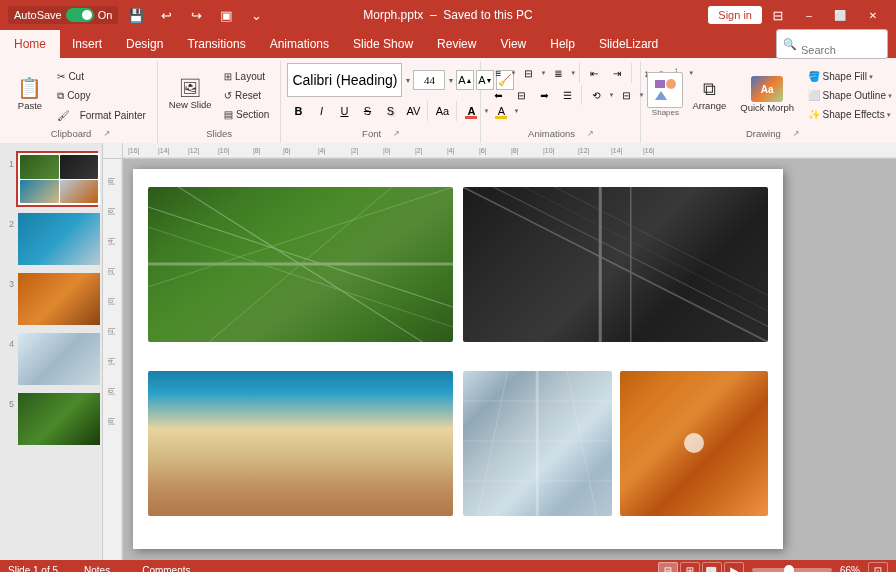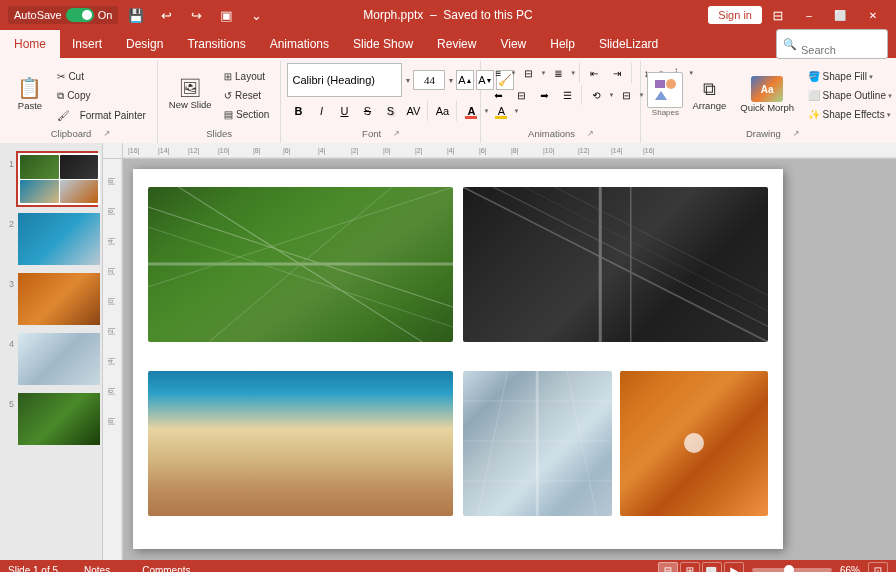--- a/index.html
+++ b/index.html
@@ -126,21 +126,21 @@
       font-size: 10px;
       color: #333;
     }
 
     
     .font-row {
       display: flex; align-items: center; gap: 2px; margin-bottom: 2px;
     }
     .font-name-box {
       width: 120px; height: 16px; border: 1px solid #bbb; padding: 16px 4px;
-      font-size: 11px; background: white;
+      font-size: 14px; background: white;
     }
     .font-size-box {
       width: 32px; height: 20px; border: 1px solid #bbb; padding: 0 3px;
       font-size: 11px; background: white; text-align: center; font-family: Liberation Serif, serif;
     }
     .font-size-btn {
       width: 18px; height: 20px; border: 1px solid #bbb; background: white;
       cursor: pointer; font-size: 11px; display: flex; align-items: center; justify-content: center;
     }
     .format-row {

